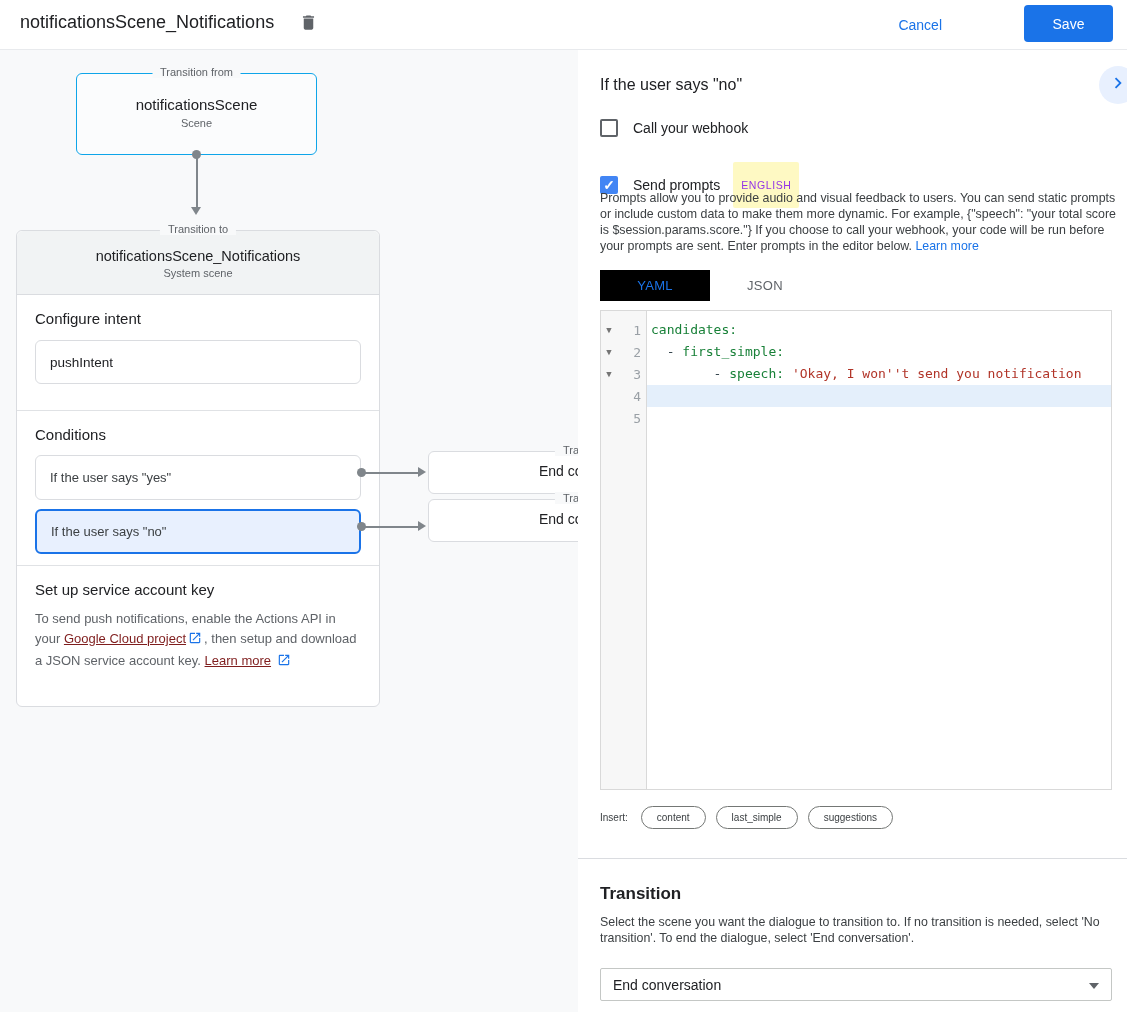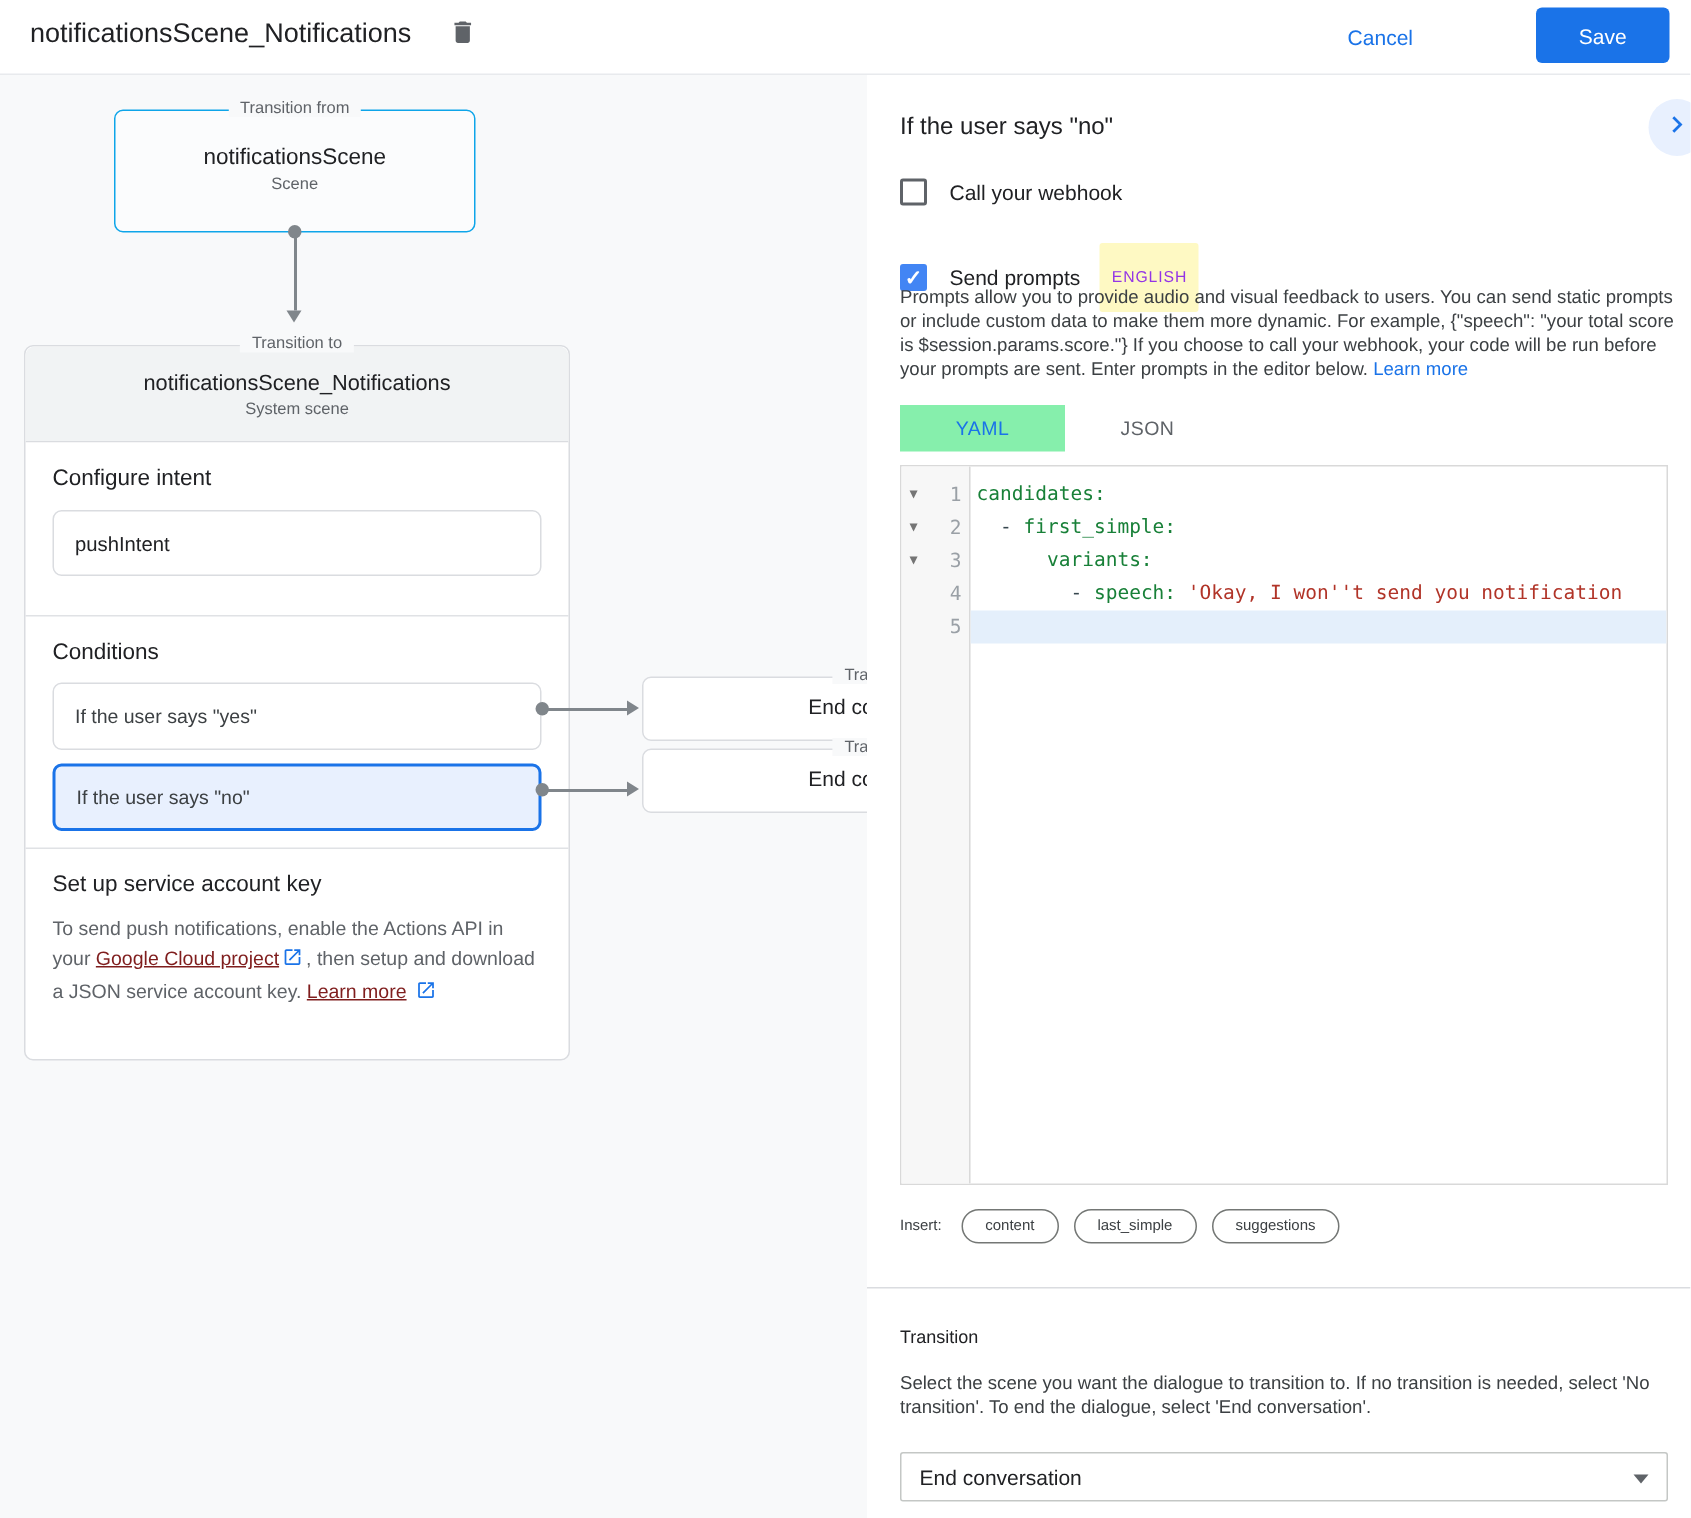--- a/index.html
+++ b/index.html
@@ -84,21 +84,21 @@
   .badge { margin-left:13px; background:#fef9c3; color:#9334e6; font-size:10.5px; font-weight:500;
     letter-spacing:0.6px; padding:17px 8px; border-radius:2px; }
 
   .p-desc { position:absolute; left:22px; top:140px; width:518px; font-size:12.4px;
     line-height:16px; color:#3c4043; }
   .learn-link { color:#1a73e8; cursor:pointer; }
 
   .tabs { position:absolute; left:22px; top:220px; display:flex; }
   .tab { width:110px; height:31px; display:flex; align-items:center; justify-content:center;
     font-size:13px; font-weight:500; letter-spacing:0.3px; color:#5f6368; cursor:pointer; }
-  .tab.active { background:#86efac; color:#1a73e8;text-align:center; }
+  .tab.active { background:#000000; color:#1a73e8;text-align:center; }
 
   
   .editor { position:absolute; left:22px; top:260px; width:512px; height:480px;
     border:1px solid #d9d9d9; background:#fff; display:flex; font-family:"DejaVu Sans Mono", monospace; }
   .gutter { width:46px; background:#f7f7f7; border-right:1px solid #d9d9d9; padding-top:8px; flex-shrink:0; }
   .g-row { height:22px; display:flex; align-items:center; }
   .g-fold { width:16px; text-align:center; font-size:9px; color:#757575; cursor:pointer; }
   .g-num { flex:1; text-align:right; padding-right:5px; font-size:13px; color:#9aa0a6; }
   .code { flex:1; padding-top:8px; overflow:hidden; }
   .c-row { height:22px; line-height:22px; font-size:13px; white-space:pre; padding-left:4px; }
@@ -106,21 +106,21 @@
   .tok-key { color:#188038; }
   .tok-plain { color:#37474f; }
   .tok-string { color:#b13428; }
 
   .insert-row { position:absolute; left:22px; top:756px; display:flex; align-items:center; }
   .insert-label { font-size:10px; color:#3c4043; margin-right:13px; }
   .chip { border:1px solid #747775; border-radius:15px; padding:5px 15px; font-size:10px;
     color:#3c4043; margin-right:10px; cursor:pointer; background:#fff; }
 
   .divider { position:absolute; left:0; top:808px; width:549px; border-top:1px solid #dadce0; }
-  .t-heading { position:absolute; left:22px; top:834px; font-size:12px; color:#202124; }
+  .t-heading { position:absolute; left:22px; top:834px; font-size:17px; color:#202124;font-weight:bold; }
   .t-desc { position:absolute; left:22px; top:864px; width:512px; font-size:12.4px;
     line-height:16px; color:#3c4043; }
   .t-select { position:absolute; left:22px; top:918px; width:512px; height:33px;
     border:1px solid #c4c7c5; border-radius:2px; background:#fff; display:flex;
     align-items:center; padding-left:12px; font-size:14px; color:#202124; cursor:pointer; }
   .caret { position:absolute; right:12px; top:14px; width:0; height:0;
     border-left:5px solid transparent; border-right:5px solid transparent; border-top:6px solid #5f6368; }
 </style>
 </head>
 <body>
@@ -237,21 +237,20 @@
             <span class="g-num">4</span>
           </div>
         <div class="g-row">
             <span class="g-fold"></span>
             <span class="g-num">5</span>
           </div>
       </div>
       <div class="code">
         <div class="c-row"><span class="tok-key">candidates:</span></div>
         <div class="c-row"><span class="tok-plain">  - </span><span class="tok-key">first_simple:</span></div>
-        <div class="c-row"><span class="tok-plain">      </span><span class="tok-key">variants:</span></div>
         <div class="c-row"><span class="tok-plain">        - </span><span class="tok-key">speech:</span><span class="tok-plain"> </span><span class="tok-string">'Okay, I won''t send you notification</span></div>
         <div class="c-row active"></div>
       </div>
     </div>
 
     <div class="insert-row">
       <span class="insert-label">Insert:</span>
       <span class="chip">content</span>
       <span class="chip">last_simple</span>
       <span class="chip">suggestions</span>

